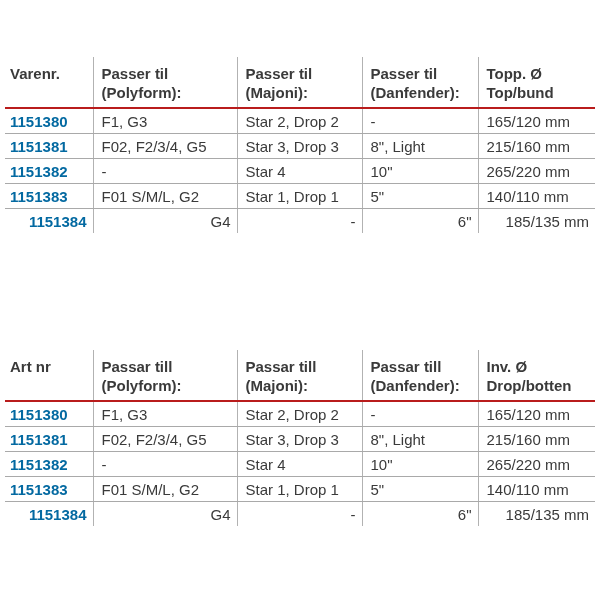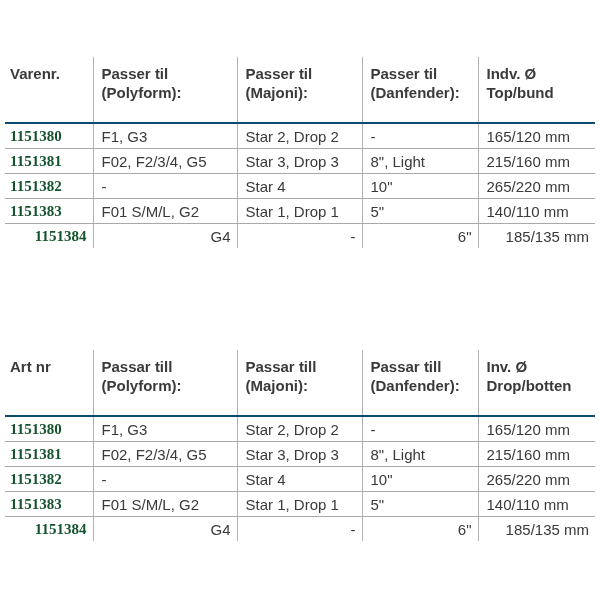--- a/index.html
+++ b/index.html
@@ -31,42 +31,41 @@
   .c3 { width: 125px; }
   .c4 { width: 116px; }
   .c5 { width: 117px; }
 
   .tbl th {
     font-weight: bold;
     text-align: left;
     vertical-align: top;
     white-space: pre-line;
     line-height: 19px;
-    padding: 7px 6px 20px 8px;
-    border-bottom: 2px solid #0c4a6e;
+    padding: 7px 6px 5px 8px;
+    border-bottom: 2px solid #b91c1c;
   }
   .tbl td {
     text-align: left;
     vertical-align: middle;
     line-height: 19px;
     padding: 2px 6px 2px 8px;
     height: 20px;
     border-bottom: 1px solid #a9a9a9;
     white-space: nowrap;
     overflow: hidden;
   }
   .tbl th:first-child,
   .tbl td:first-child { padding-left: 5px; }
   .tbl th + th,
   .tbl td + td { border-left: 1px solid #b2b2b2; }
   .tbl tr:last-child td { border-bottom: none; text-align: right; }
   .tbl td:first-child {
     font-weight: bold;
-    color: #14532d;
-    font-family: Liberation Serif, serif;
+    color: #0369a1;
   }
 </style>
 </head>
 <body>
 
 <div>
 
   <table class="tbl" id="table-no">
     <colgroup>
       <col class="c1">
@@ -77,21 +76,21 @@
     </colgroup>
     <thead>
       <tr>
         <th>Varenr.</th>
         <th>Passer til
 (Polyform):</th>
         <th>Passer til
 (Majoni):</th>
         <th>Passer til
 (Danfender):</th>
-        <th>Indv. Ø
+        <th>Topp. Ø
 Top/bund</th>
       </tr>
     </thead>
     <tbody>
         <tr>
           <td>1151380</td>
           <td>F1, G3</td>
           <td>Star 2, Drop 2</td>
           <td>-</td>
           <td>165/120 mm</td>

